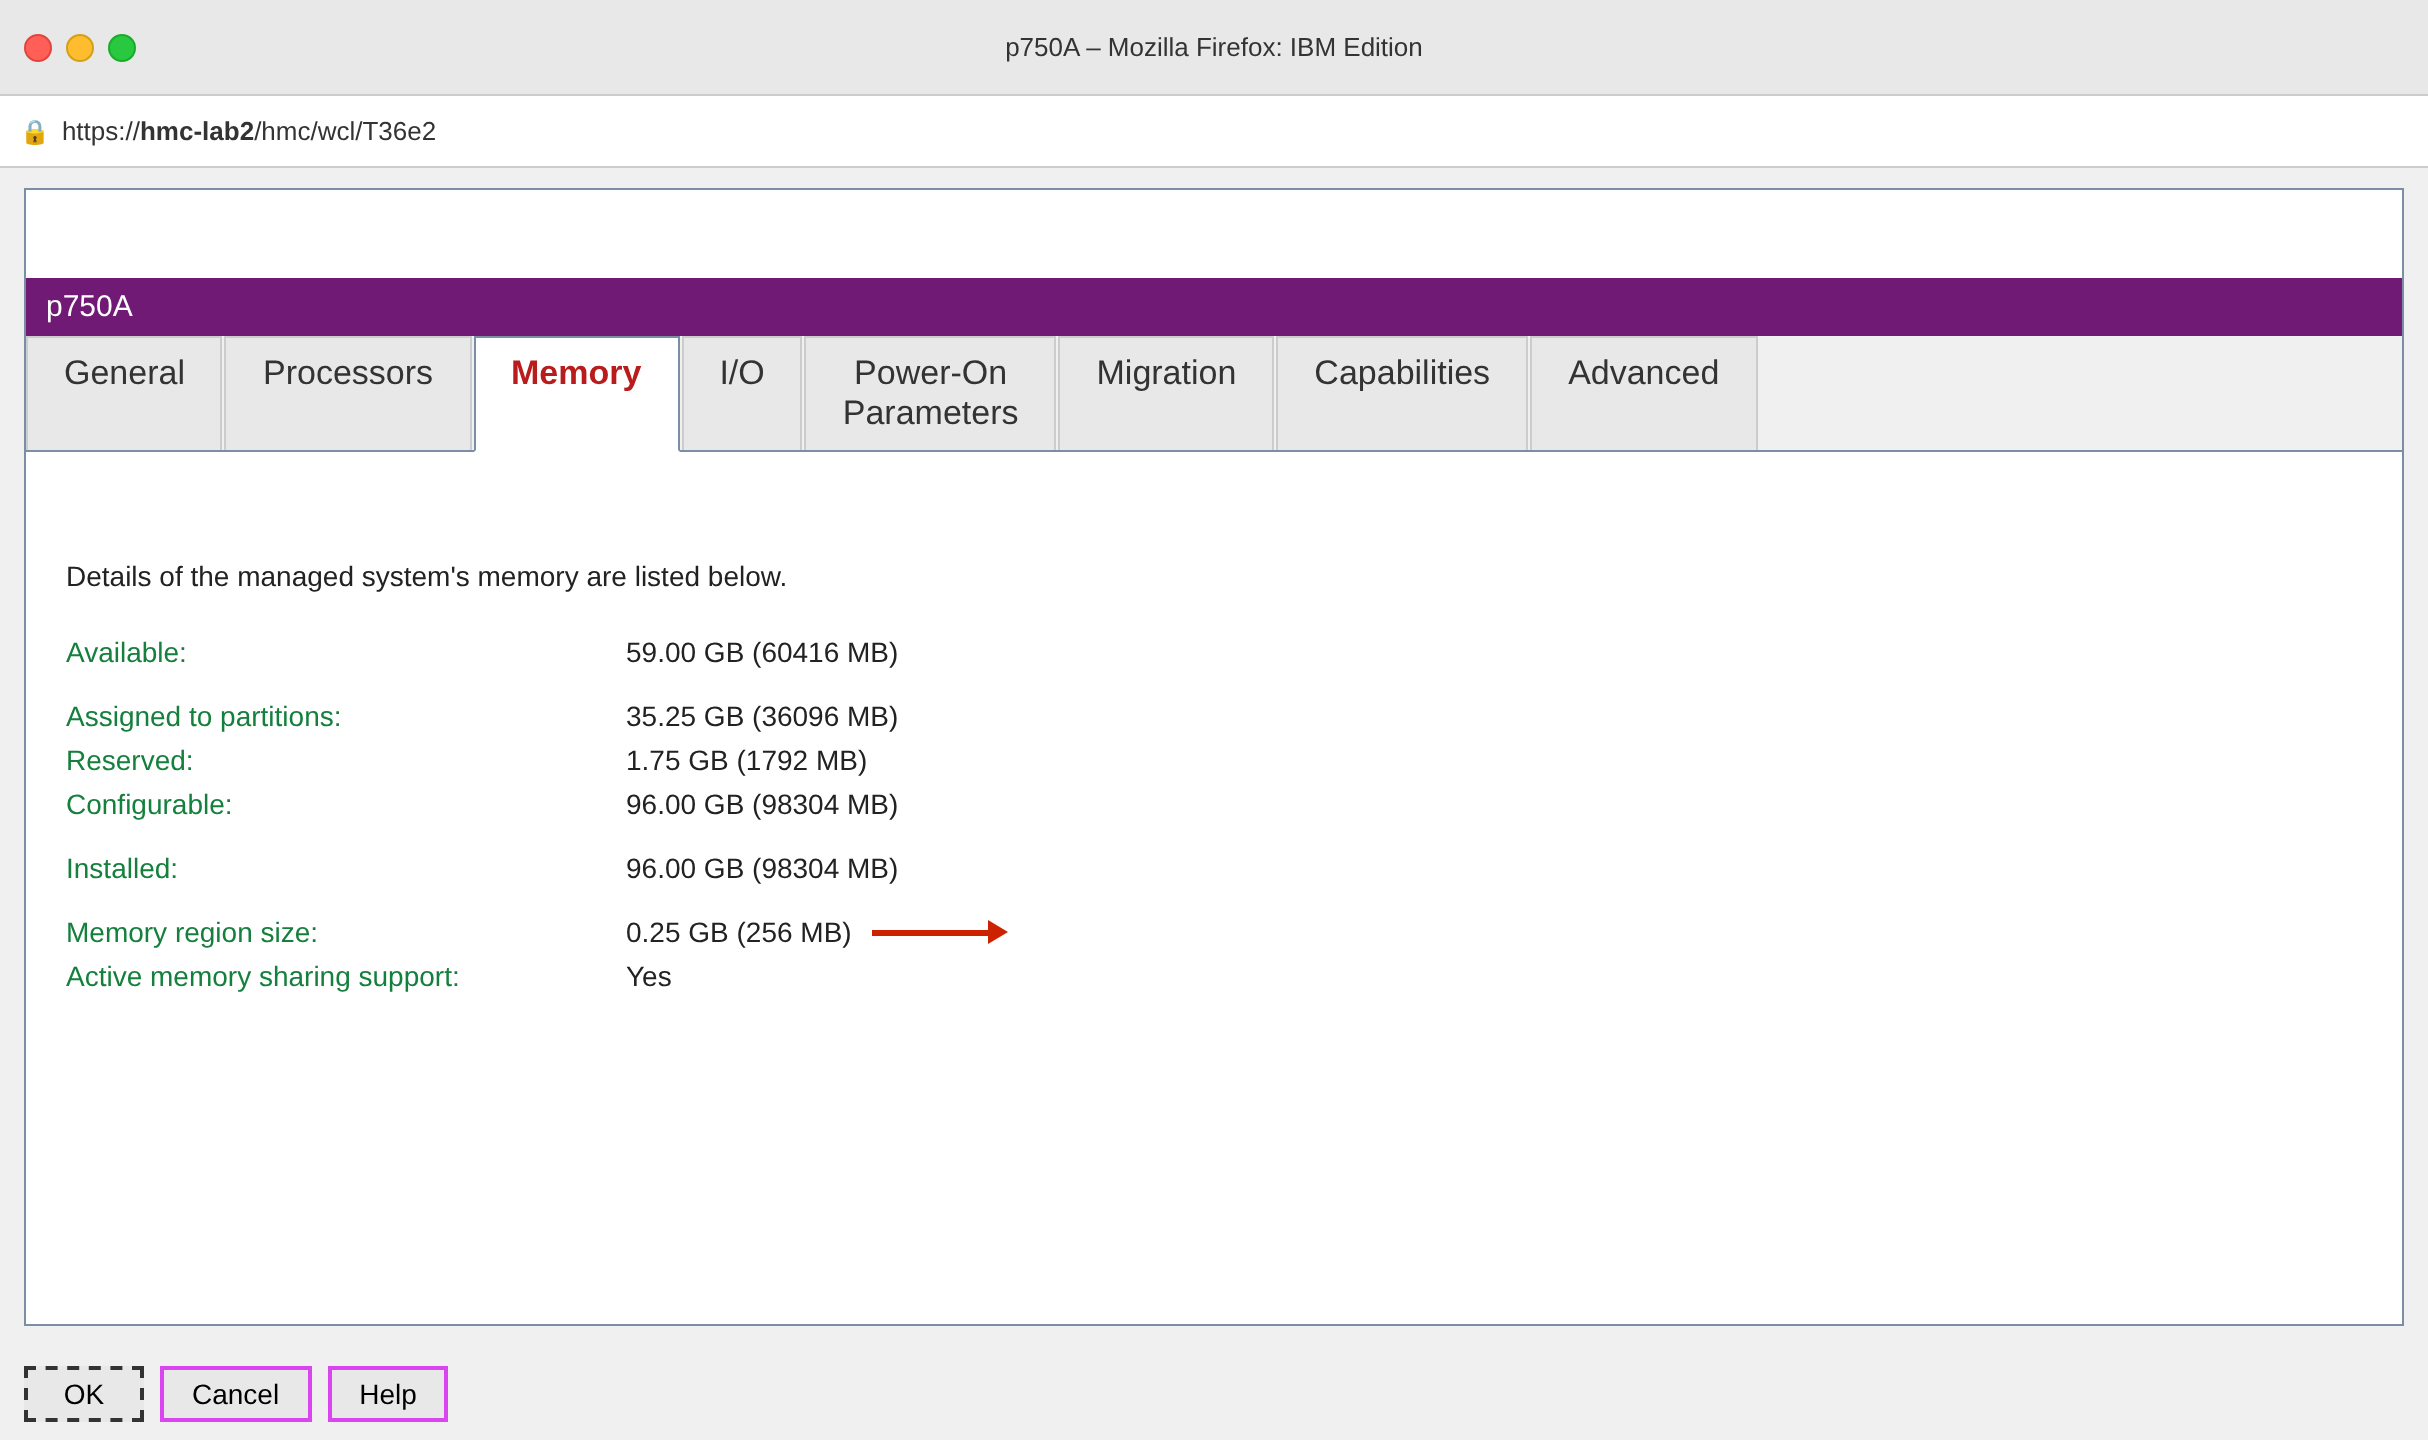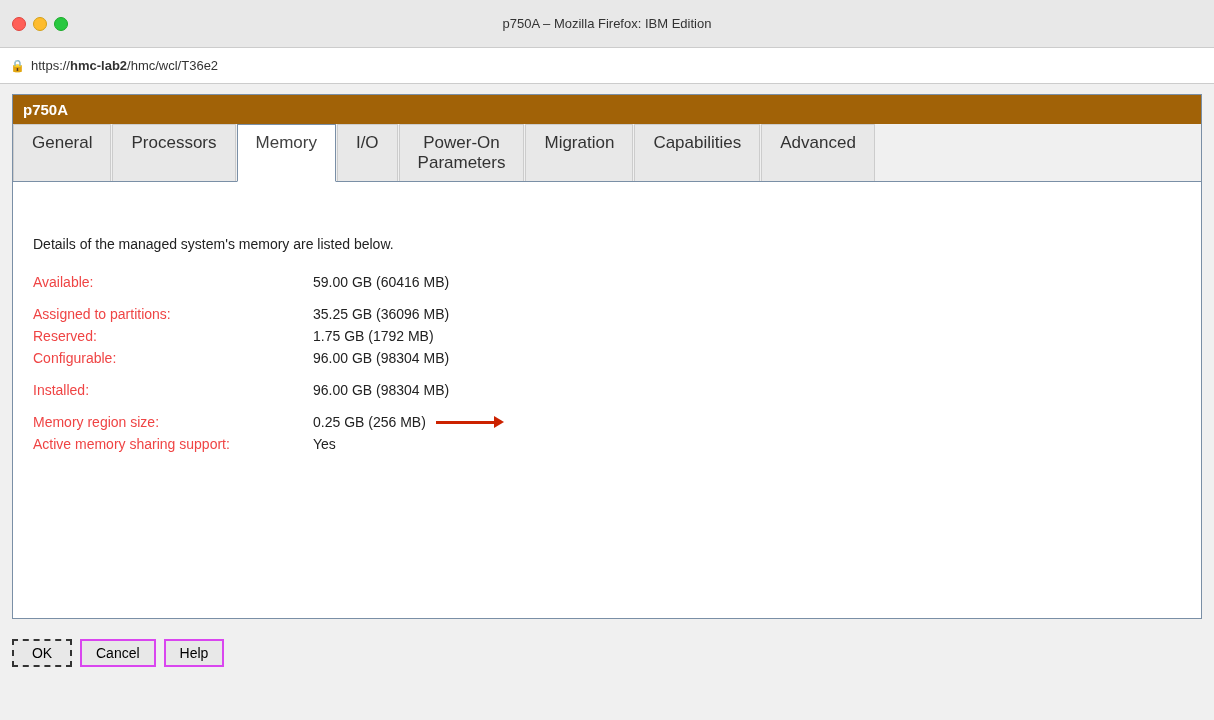--- a/index.html
+++ b/index.html
@@ -70,25 +70,26 @@
       background: #f0f0f0;
     }
 
     
     .panel {
       border: 1px solid #7a8fa6;
       background: #fff;
     }
 
     .panel-header {
-      background: #a16207;
+      background: #701a75;
       padding: 6px 10px;
       color: #fff;
       font-size: 15px;
-      font-weight: bold;
+      font-weight: normal;
+      margin-top: 44px;
     }
 
     
     .tabs-row {
       display: flex;
       border-bottom: 1px solid #7a8fa6;
       background: #f0f0f0;
     }
 
     .tab {
@@ -100,22 +101,22 @@
       background: #e8e8e8;
       color: #333;
       margin-right: 1px;
       min-width: 60px;
       text-align: center;
       white-space: nowrap;
     }
 
     .tab.active {
       background: #fff;
-      color: #404040;
-      font-weight: normal;
+      color: #b91c1c;
+      font-weight: bold;
       border-color: #7a8fa6;
       border-bottom: 1px solid #fff;
       margin-bottom: -1px;
       z-index: 1;
     }
 
     
     .tab-content {
       padding: 18px 20px;
       background: #fff;
@@ -138,21 +139,21 @@
       margin-bottom: 6px;
       align-items: baseline;
     }
 
     .memory-row.spacer {
       margin-bottom: 16px;
     }
 
     .memory-label {
       font-size: 14px;
-      color: #ef4444;
+      color: #15803d;
       min-width: 280px;
     }
 
     .memory-value {
       font-size: 14px;
       color: #222;
       display: flex;
       align-items: center;
       gap: 10px;
     }

